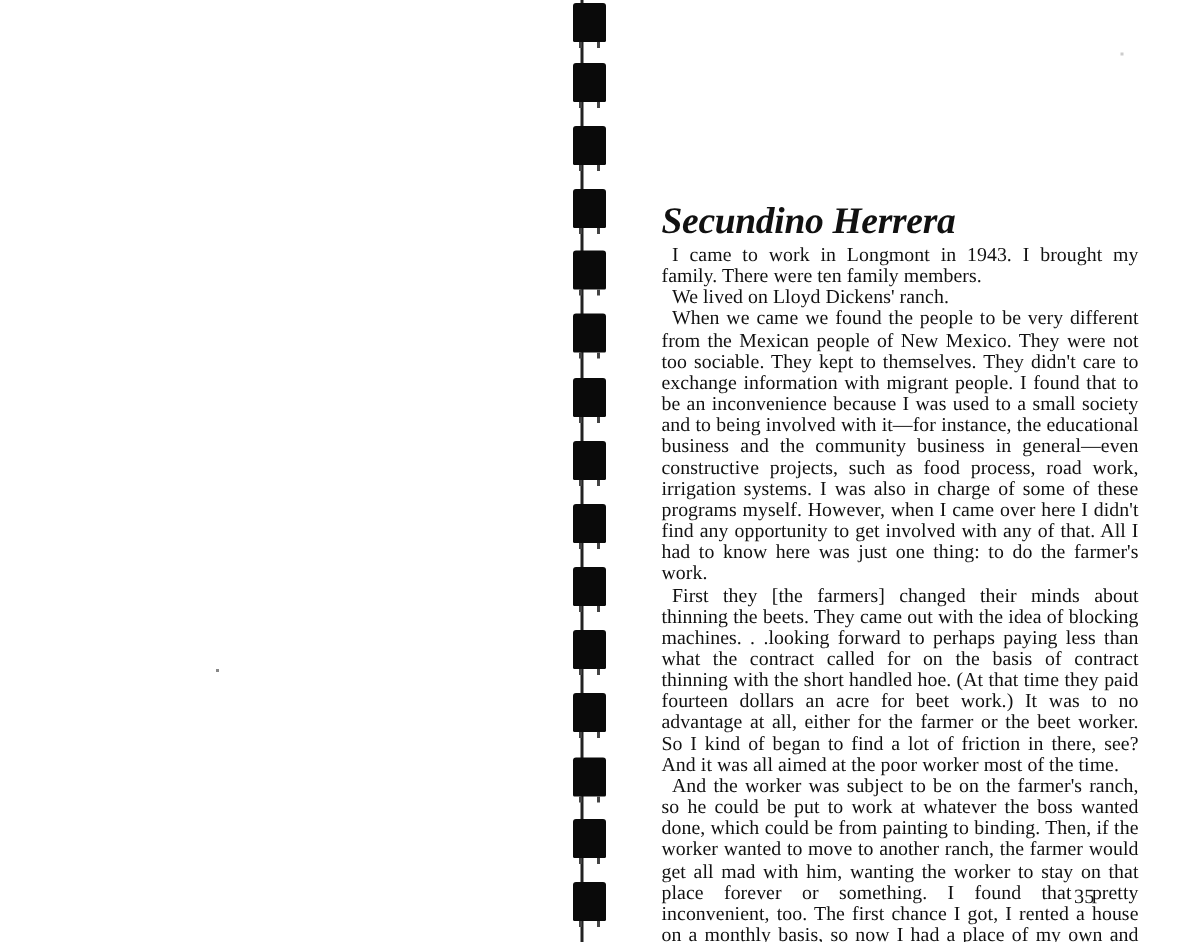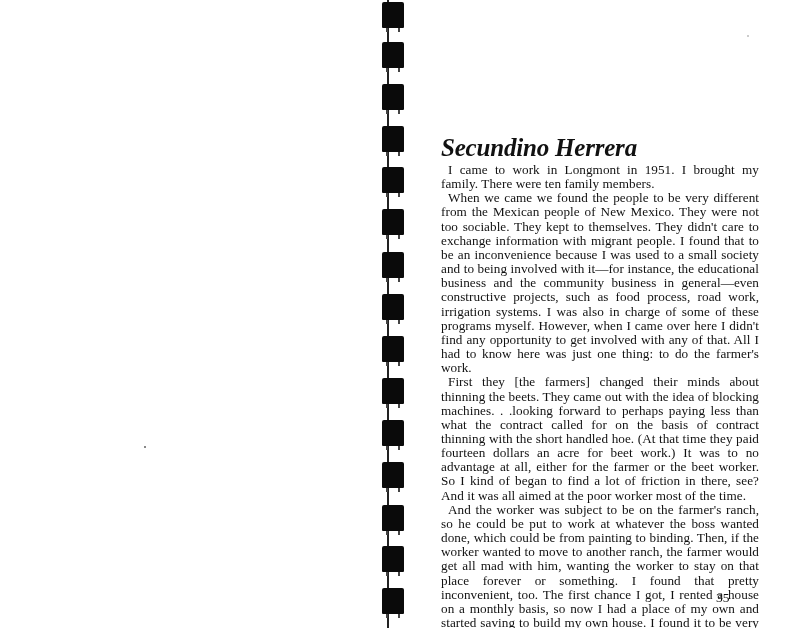--- a/index.html
+++ b/index.html
@@ -35,19 +35,20 @@
   <div class="coil" style="top:546px"></div>
   <div class="coil" style="top:588px"></div>
 </div>
 
 <div class="speck" style="left:144px;top:446px;width:2px;height:2px;"></div>
 <div class="speck" style="left:747px;top:35px;width:2px;height:2px;background:#ccc;"></div>
 
 <h1 class="title" style="margin:0;font-weight:bold;">Secundino Herrera</h1>
 
 <div class="body-text">
-  <p>I came to work in Longmont in 1951. I brought my family. There were ten family members.</p>
+  <p>I came to work in Longmont in 1943. I brought my family. There were ten family members.</p>
+  <p>We lived on Lloyd Dickens' ranch.</p>
   <p>When we came we found the people to be very different from the Mexican people of New Mexico. They were not too sociable. They kept to themselves. They didn't care to exchange information with migrant people. I found that to be an inconvenience because I was used to a small society and to being involved with it—for instance, the educational business and the community business in general—even constructive projects, such as food process, road work, irrigation systems. I was also in charge of some of these programs myself. However, when I came over here I didn't find any opportunity to get involved with any of that. All I had to know here was just one thing: to do the farmer's work.</p>
   <p>First they [the farmers] changed their minds about thinning the beets. They came out with the idea of blocking machines. . .looking forward to perhaps paying less than what the contract called for on the basis of contract thinning with the short handled hoe. (At that time they paid fourteen dollars an acre for beet work.) It was to no advantage at all, either for the farmer or the beet worker. So I kind of began to find a lot of friction in there, see? And it was all aimed at the poor worker most of the time.</p>
   <p>And the worker was subject to be on the farmer's ranch, so he could be put to work at whatever the boss wanted done, which could be from painting to binding. Then, if the worker wanted to move to another ranch, the farmer would get all mad with him, wanting the worker to stay on that place forever or something. I found that pretty inconvenient, too. The first chance I got, I rented a house on a monthly basis, so now I had a place of my own and started saving to build my own house. I found it to be very nice to make</p>
 </div>
 
 <div class="page-number">35</div>
 
 </body></html>

